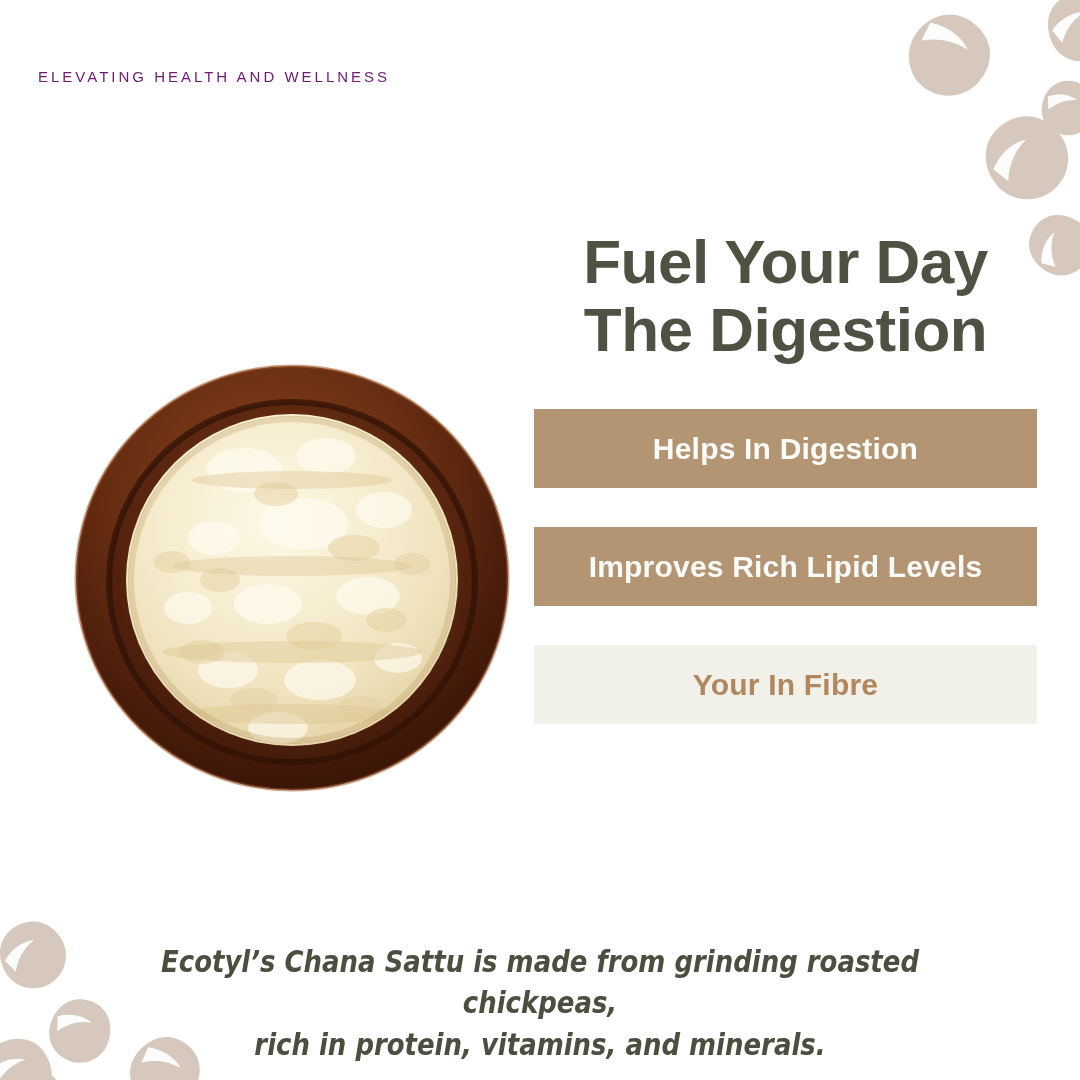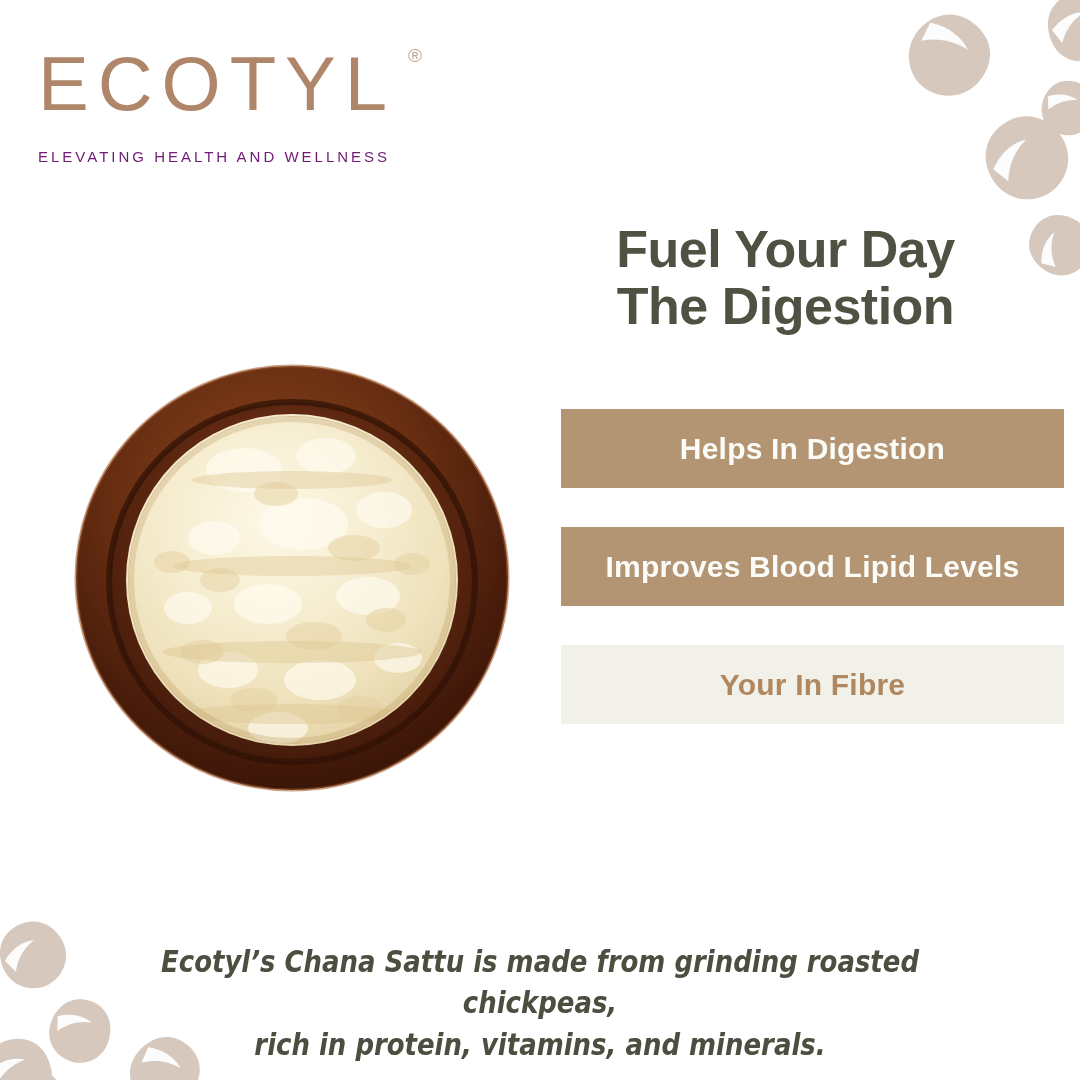--- a/index.html
+++ b/index.html
@@ -66,21 +66,21 @@
   }
 
   
   #headline {
     position: absolute;
     left: 534px;
     top: 186px;
     width: 503px;
     text-align: center;
     color: #4f5242;
-    font-size: 52px;
+    font-size: 62px;
     line-height: 1.10;
     font-weight: 600;
     letter-spacing: -0.5px;
   }
   #headline .hl-line { display: block; }
 
   
   #benefits {
     position: absolute;
     left: 534px;
@@ -91,21 +91,20 @@
     width: 503px;
     height: 79px;
     margin-bottom: 39px;
     display: flex;
     align-items: center;
     justify-content: center;
     font-weight: 700;
     font-size: 30px;
     letter-spacing: 0.2px;
     box-sizing: border-box;
-    margin-left: 27px;
   }
   .benefit-bar:last-child { margin-bottom: 0; }
   .benefit-bar.filled {
     background: #b39574;
     color: #fbfbf8;
   }
   .benefit-bar.outline {
     background: #f1f1ea;
     color: #b0875f;
   }
@@ -212,24 +211,20 @@
     </div>
 
     <div class="leaf" style="left:5px; top:1064px; width:60px; height:60px; transform:rotate(-45deg);">
       <svg viewBox="0 0 100 100">
         <path d="M50 6 C22 6 8 28 8 52 C8 78 28 94 50 94 C72 94 92 78 92 52 C92 28 78 6 50 6 Z" fill="#d6c8bc"></path>
       </svg>
     </div>
   </div>
 
   <div id="logo-block">
-    <div id="logo-wordmark">
-      <span>ECOTYL</span>
-      <span id="logo-reg">®</span>
-    </div>
     <div id="logo-tagline">ELEVATING HEALTH AND WELLNESS</div>
   </div>
 
   <h1 id="headline">
     <span class="hl-line">Fuel Your Day</span>
     <span class="hl-line">The Digestion</span>
   </h1>
 
   <div id="product-image">
     <svg viewBox="0 0 448 448" role="img">
@@ -312,21 +307,21 @@
         <circle cx="224" cy="228" r="166" fill="none" stroke="#8a6a34" stroke-width="5" opacity="0.3"></circle>
       </g>
     </svg>
   </div>
 
   <div id="benefits">
     <div class="benefit-bar filled">
       <span>Helps In Digestion</span>
     </div>
     <div class="benefit-bar filled">
-      <span>Improves Blood Lipid Levels</span>
+      <span>Improves Rich Lipid Levels</span>
     </div>
     <div class="benefit-bar outline">
       <span>Your In Fibre</span>
     </div>
   </div>
 
   <p id="caption">
     <span class="cap-line">Ecotyl’s Chana Sattu is made from grinding roasted chickpeas,</span>
     <span class="cap-line">rich in protein, vitamins, and minerals.</span>
   </p>

